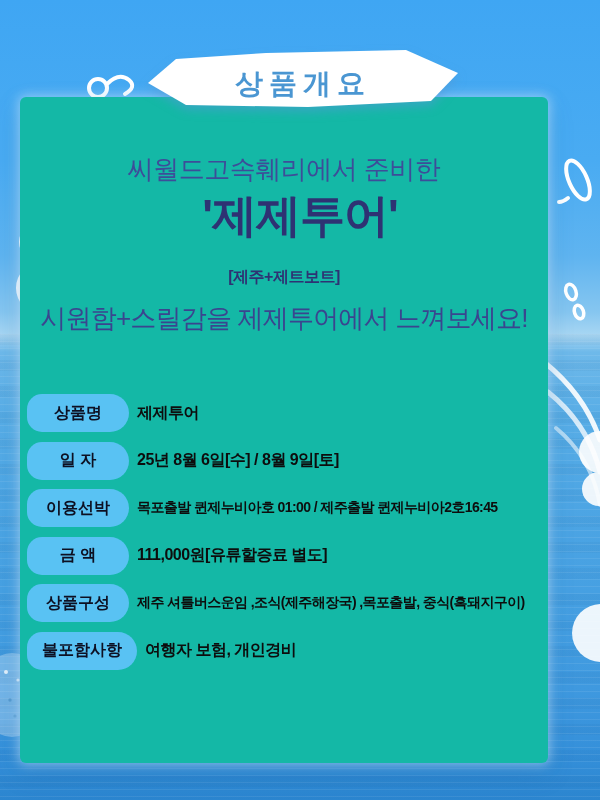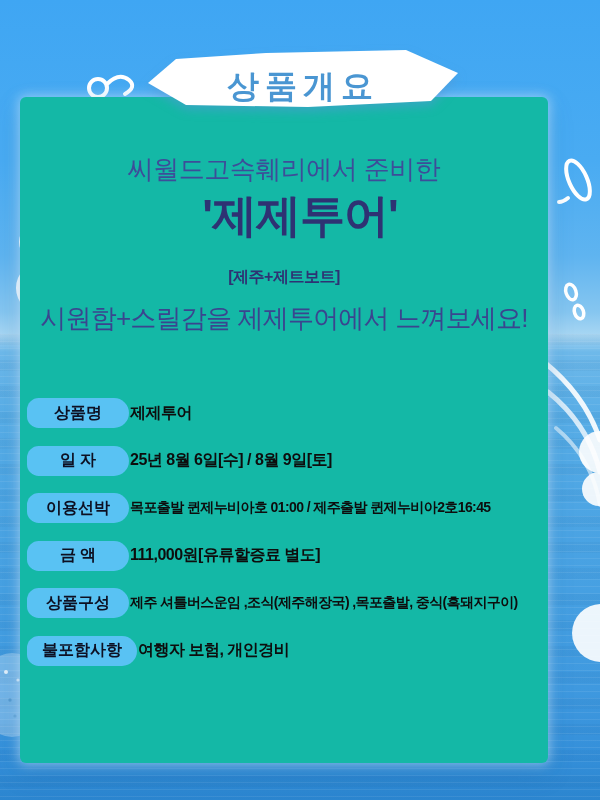--- a/index.html
+++ b/index.html
@@ -32,43 +32,42 @@
   .card{
     position:absolute;left:20px;top:97px;width:528px;height:666px;z-index:2;
     background:#14b8a6;border-radius:6px;
     box-shadow:0 0 12px 2px rgba(205,235,255,.55), 0 10px 24px rgba(25,100,165,.25);
   }
   
   .banner{position:absolute;left:148px;top:50px;width:310px;height:60px;z-index:5;}
   .banner svg{position:absolute;inset:0;filter:drop-shadow(0 5px 5px rgba(80,155,215,.55));}
   .banner-label{
     position:absolute;left:0;right:0;top:15px;text-align:center;
-    font-size:32px;font-weight:800;color:#4a96d2;letter-spacing:6px;
+    font-size:28px;font-weight:800;color:#4a96d2;letter-spacing:6px;
   }
   
   .header-block{position:absolute;left:0;right:0;top:55px;text-align:center;}
   .intro{font-size:26px;font-weight:500;color:#3d4d99;line-height:34px;letter-spacing:-0.5px;}
   .title{font-size:45px;font-weight:900;color:#2e3273;line-height:52px;margin-top:4px;letter-spacing:-1px;margin-left:32px;}
   .tag{font-size:16px;font-weight:800;color:#2e3273;line-height:22px;margin-top:24px;letter-spacing:-0.5px;}
   .subtitle{font-size:26px;font-weight:500;color:#3a458f;line-height:34px;margin-top:13px;letter-spacing:-0.8px;}
   
   .info-table{position:absolute;left:7px;right:8px;top:301px;}
   .row{display:flex;align-items:center;height:30px;margin-bottom:17.5px;}
   .pill{
-    flex:0 0 auto;min-width:74px;height:30px;padding:8px 14px;
+    flex:0 0 auto;min-width:74px;height:38px;padding:8px 14px;
     display:inline-flex;align-items:center;justify-content:center;
     background:#59c2f3;border-radius:15px 19px 19px 15px;
     font-size:16px;font-weight:800;color:#0d1022;letter-spacing:0;
     box-sizing:border-box;
-    font-family:Liberation Serif, serif;
   }
   .row .pill{width:102px;}
   .row:nth-child(6) .pill{width:110px;}
   .value{
-    margin-left:1px;font-size:16px;font-weight:800;color:#0d0d0d;
+    margin-left:8px;font-size:16px;font-weight:800;color:#0d0d0d;
     letter-spacing:-0.5px;white-space:nowrap;
   }
   .row:nth-child(3) .value{font-size:14px;letter-spacing:-0.6px;}
   .row:nth-child(5) .value{font-size:14px;letter-spacing:-0.6px;}
 </style>
 </head>
 <body>
 
 <div class="bg"></div>
 <div class="sea-texture"></div>

